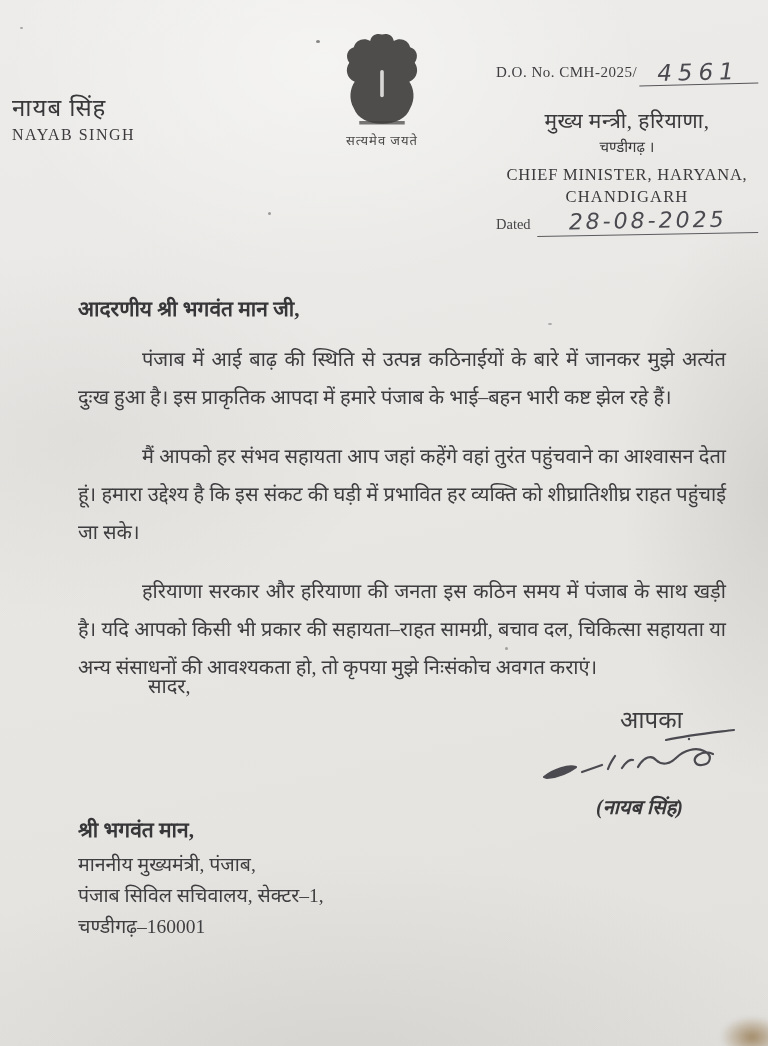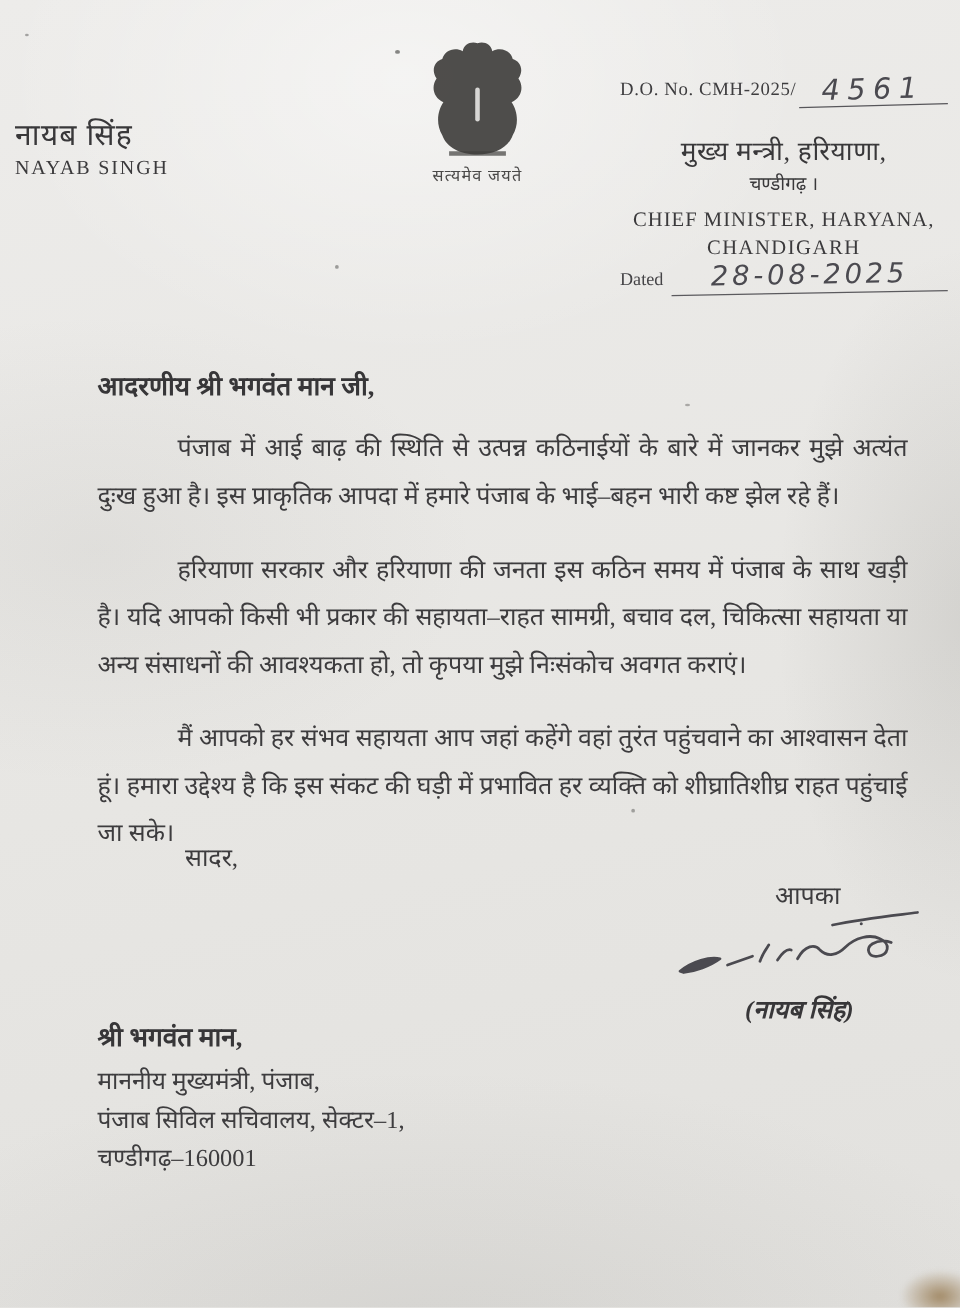--- a/index.html
+++ b/index.html
@@ -49,21 +49,21 @@
   }
 
   
   .salutation{ position:absolute; left:78px; top:294px; font-size:21px; font-weight:600; color:#373638; }
   .paragraphs{ position:absolute; left:78px; top:340px; width:648px; }
   .paragraphs p{
     font-size:20px; line-height:38px; text-align:justify;
     text-indent:64px; margin:0 0 21px 0; color:#3d3c3e;
   }
   .closing{ position:absolute; left:148px; top:672px; font-size:20px; color:#3d3c3e; }
-  .signoff{ position:absolute; left:620px; top:702px; font-size:20px; color:#3d3c3e; }
+  .signoff{ position:absolute; left:620px; top:702px; font-size:24px; color:#3d3c3e; }
   .signature{ position:absolute; left:538px; top:724px; }
   .signature-name{ position:absolute; left:596px; top:793px; font-size:20px; font-weight:600; color:#383739;font-style:italic; }
 
   
   .recipient{ position:absolute; left:78px; top:815px; }
   .recipient .r1{ font-size:21px; font-weight:700; color:#373638; margin-bottom:7px; }
   .recipient div+div{ margin-top:4px; }
   .recipient .r{ font-size:19.5px; color:#3e3d3f; }
 
   
@@ -107,22 +107,22 @@
 
   <div class="dated">
     <span class="dated-label">Dated</span>
     <span class="hand dated-value">28-08-2025</span>
   </div>
 
   <div class="salutation">आदरणीय श्री भगवंत मान जी,</div>
 
   <div class="paragraphs">
     <p>पंजाब में आई बाढ़ की स्थिति से उत्पन्न कठिनाईयों के बारे में जानकर मुझे अत्यंत दुःख हुआ है। इस प्राकृतिक आपदा में हमारे पंजाब के भाई–बहन भारी कष्ट झेल रहे हैं।</p>
+    <p>मैं आपको हर संभव सहायता आप जहां कहेंगे वहां तुरंत पहुंचवाने का आश्वासन देता हूं। हमारा उद्देश्य है कि इस संकट की घड़ी में प्रभावित हर व्यक्ति को शीघ्रातिशीघ्र राहत पहुंचाई जा सके।</p>
     <p>हरियाणा सरकार और हरियाणा की जनता इस कठिन समय में पंजाब के साथ खड़ी है। यदि आपको किसी भी प्रकार की सहायता–राहत सामग्री, बचाव दल, चिकित्सा सहायता या अन्य संसाधनों की आवश्यकता हो, तो कृपया मुझे निःसंकोच अवगत कराएं।</p>
-    <p>मैं आपको हर संभव सहायता आप जहां कहेंगे वहां तुरंत पहुंचवाने का आश्वासन देता हूं। हमारा उद्देश्य है कि इस संकट की घड़ी में प्रभावित हर व्यक्ति को शीघ्रातिशीघ्र राहत पहुंचाई जा सके।</p>
   </div>
 
   <div class="closing">सादर,</div>
   <div class="signoff">आपका</div>
 
   <div class="signature">
     <svg width="200" height="66" viewBox="0 0 200 66" aria-hidden="true">
       <g stroke="#4b4a50" stroke-width="2.2" fill="none" stroke-linecap="round" stroke-linejoin="round">
         <path d="M128 16 C152 11 172 9 196 6"></path>
         <path d="M6 53 C16 45 30 41 38 43 C30 49 18 53 9 54 Z" fill="#4b4a50"></path>

